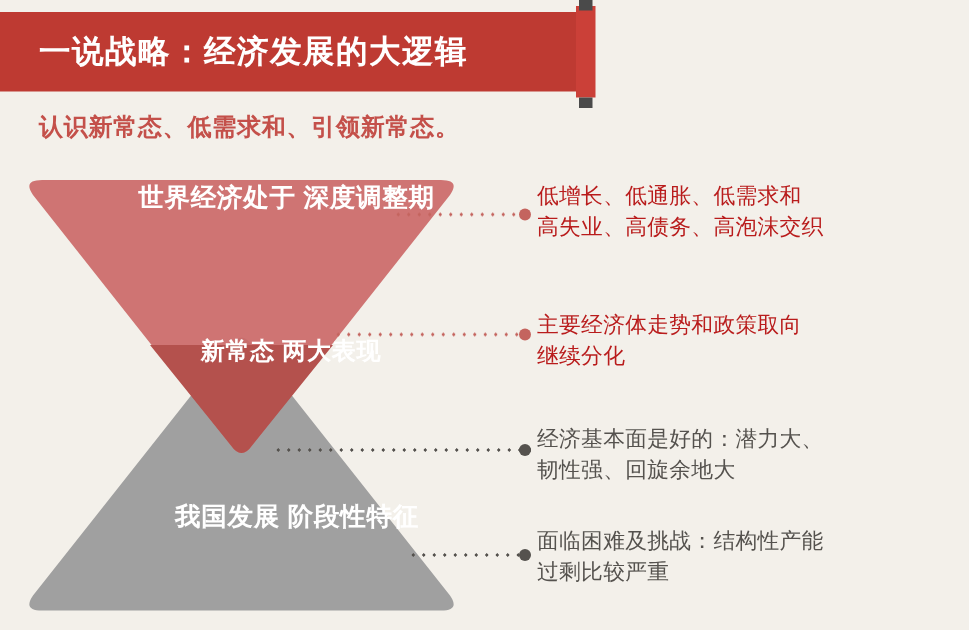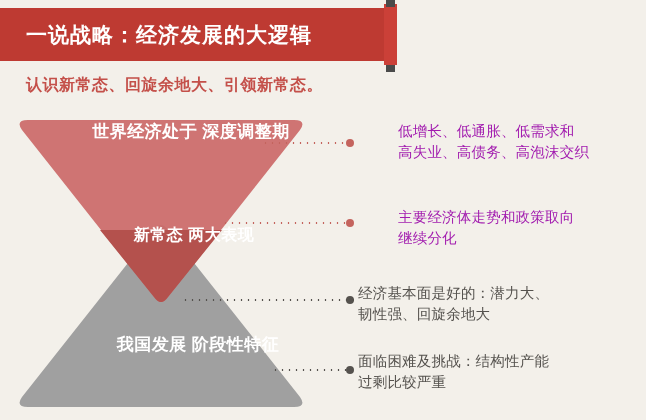--- a/index.html
+++ b/index.html
@@ -129,21 +129,21 @@
   }
 
   
   .annotation {
     position: absolute;
     font-size: 14.5px;
     line-height: 1.45;
     font-weight: normal;
     letter-spacing: 0.2px;
   }
-  .annotation.red   { color: #a21caf; margin-left: 40px; }
+  .annotation.red   { color: #b91c1c; }
   .annotation.gray  { color: #55524E; }
   .annotation .line { display: block; white-space: nowrap; }
 
   .ann-1 { left: 358px; top: 121px; }
   .ann-2 { left: 358px; top: 207px; }
   .ann-3 { left: 358px; top: 283px; }
   .ann-4 { left: 358px; top: 351px; }
 
   
   .connector {
@@ -183,21 +183,21 @@
 <div id="infographic">
 
   <div class="ribbon">
     <div class="ribbon-body"></div>
     <div class="ribbon-endbar"></div>
     <div class="ribbon-tab-top"></div>
     <div class="ribbon-tab-bottom"></div>
     <div class="ribbon-title">一说战略：经济发展的大逻辑</div>
   </div>
 
-  <div class="subtitle">认识新常态、回旋余地大、引领新常态。</div>
+  <div class="subtitle">认识新常态、低需求和、引领新常态。</div>
 
   <div class="diagram">
     <svg width="360" height="312" viewBox="0 0 360 312" xmlns="http://www.w3.org/2000/svg">
       <defs>
 
         <clipPath id="cp"></clipPath>
       </defs>
 
       <path fill="#A0A0A0" d="M 154 122
                Q 161 112 168 122

